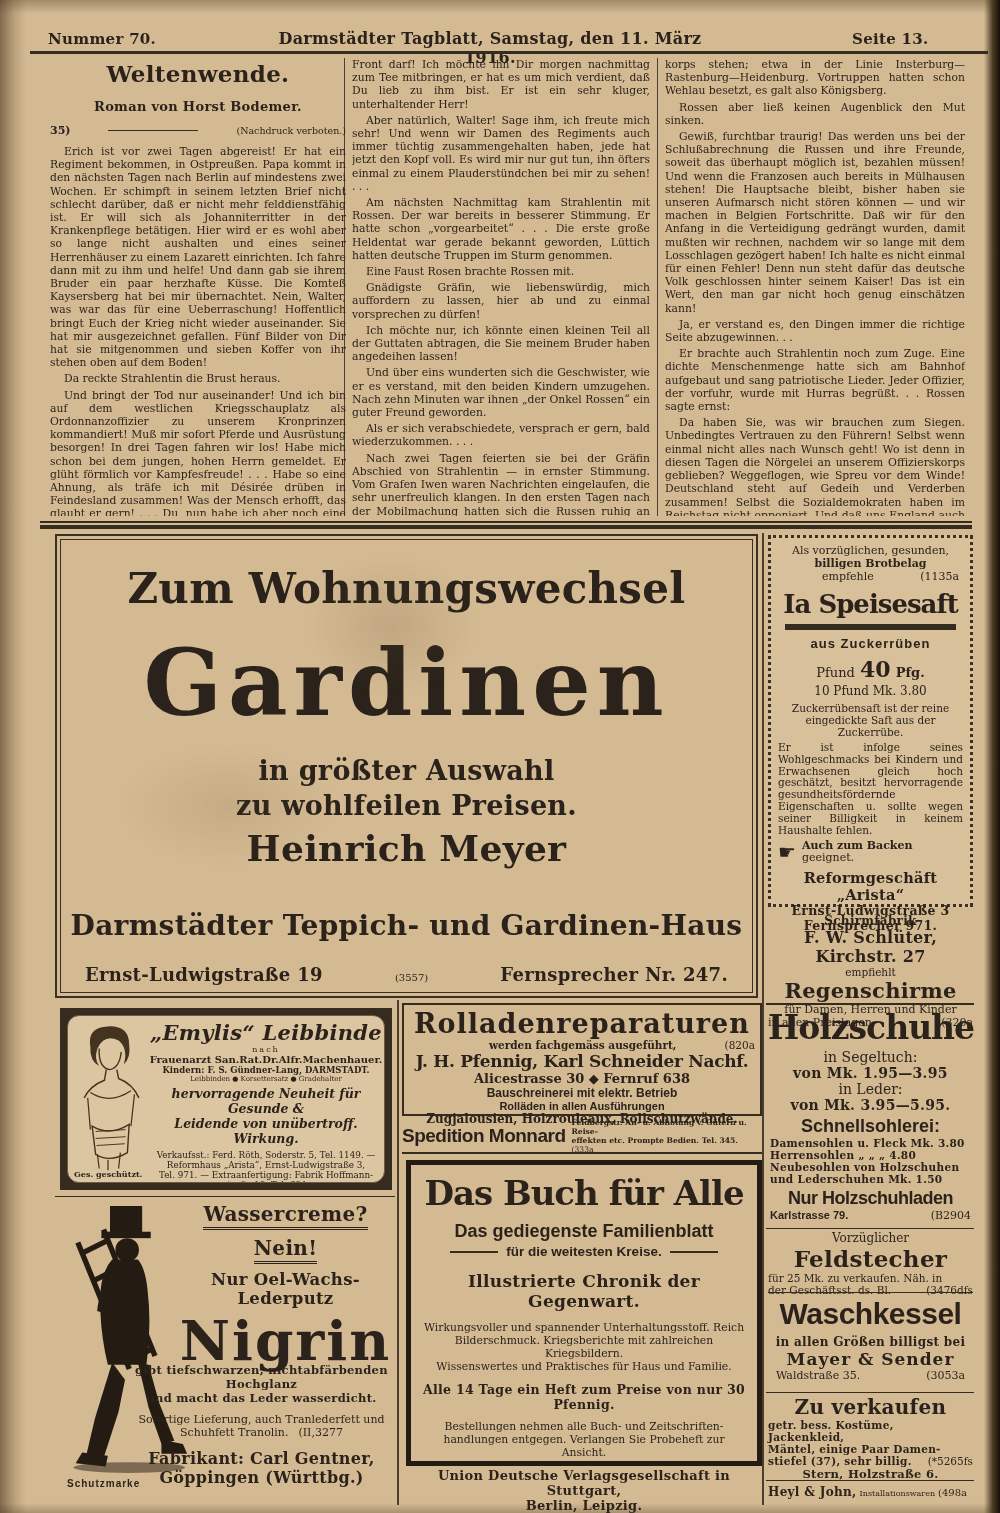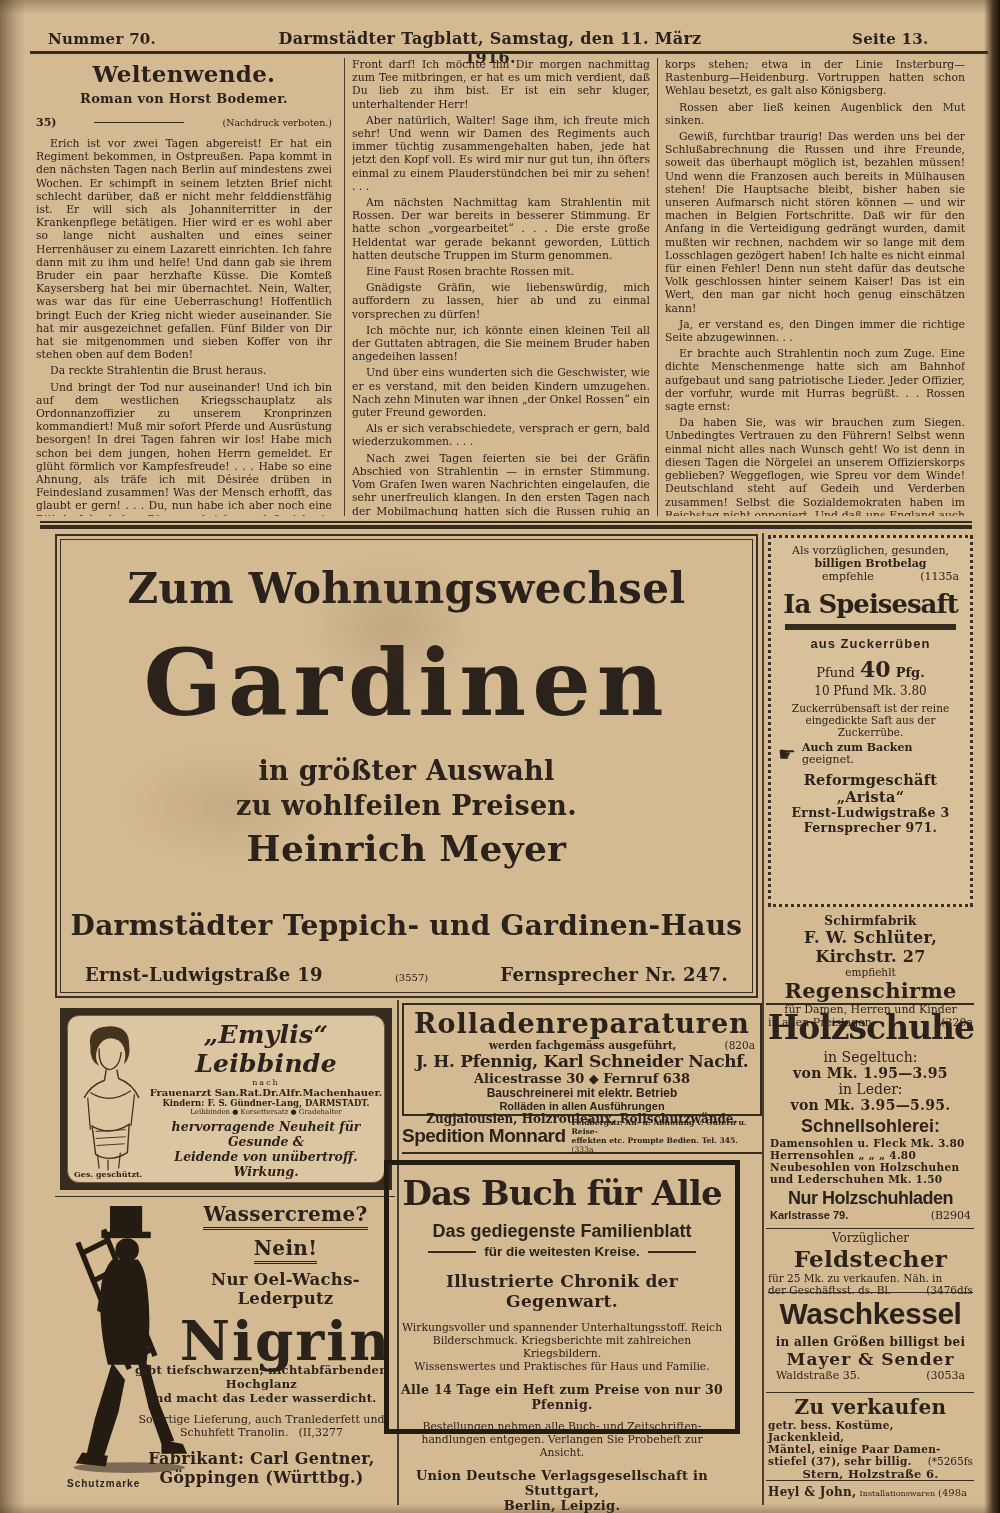--- a/index.html
+++ b/index.html
@@ -44,23 +44,23 @@
   <div class="abs edgeR"></div>
 
   <div class="abs frak" style="left:48px;top:30px;font-size:15px;">Nummer 70.</div>
   <div class="abs frak ctr" style="left:260px;top:29px;width:460px;font-size:16px;">Darmstädter Tagblatt, Samstag, den 11. März 1916.</div>
   <div class="abs frak" style="left:852px;top:30px;font-size:15px;">Seite 13.</div>
   <div class="abs rule" style="left:30px;top:51px;width:958px;height:3px;"></div>
 
   <div class="abs vrule" style="left:344px;top:58px;height:458px;"></div>
   <div class="abs vrule" style="left:657px;top:58px;height:458px;"></div>
 
-  <div class="abs col" style="left:36px;top:60px;width:296px;height:456px;">
+  <div class="abs col" style="left:50px;top:60px;width:296px;height:456px;">
     <div class="frak ctr" style="font-size:23px;">Weltenwende.</div>
-    <div class="frak ctr" style="font-size:13px;margin-top:4px;">Roman von Horst Bodemer.</div>
+    <div class="frak ctr" style="font-size:13px;margin-top:12px;">Roman von Horst Bodemer.</div>
     <div style="display:flex;align-items:center;justify-content:space-between;margin:10px 0 8px 0;">
       <span class="b" style="font-size:11px;">35)</span>
       <span class="rule" style="display:inline-block;width:90px;height:1px;"></span>
       <span style="font-size:9.5px;">(Nachdruck verboten.)</span>
     </div>
     <div class="bodytxt">
       <p>Erich ist vor zwei Tagen abgereist! Er hat ein Regiment bekommen, in Ostpreußen. Papa kommt in den nächsten Tagen nach Berlin auf mindestens zwei Wochen. Er schimpft in seinem letzten Brief nicht schlecht darüber, daß er nicht mehr felddienstfähig ist. Er will sich als Johanniterritter in der Krankenpflege betätigen. Hier wird er es wohl aber so lange nicht aushalten und eines seiner Herrenhäuser zu einem Lazarett einrichten. Ich fahre dann mit zu ihm und helfe! Und dann gab sie ihrem Bruder ein paar herzhafte Küsse. Die Komteß Kaysersberg hat bei mir übernachtet. Nein, Walter, was war das für eine Ueberraschung! Hoffentlich bringt Euch der Krieg nicht wieder auseinander. Sie hat mir ausgezeichnet gefallen. Fünf Bilder von Dir hat sie mitgenommen und sieben Koffer von ihr stehen oben auf dem Boden!</p>
       <p>Da reckte Strahlentin die Brust heraus.</p>
       <p>Und bringt der Tod nur auseinander! Und ich bin auf dem westlichen Kriegsschauplatz als Ordonnanzoffizier zu unserem Kronprinzen kommandiert! Muß mir sofort Pferde und Ausrüstung besorgen! In drei Tagen fahren wir los! Habe mich schon bei dem jungen, hohen Herrn gemeldet. Er glüht förmlich vor Kampfesfreude! . . . Habe so eine Ahnung, als träfe ich mit Désirée drüben in Feindesland zusammen! Was der Mensch erhofft, das glaubt er gern! . . . Du, nun habe ich aber noch eine Bitte! Ich habe Dir geschrieben, daß ich in Petersburg in Herrn von Rossen einen guten Freund gewonnen habe. Er ist in miserabeler Stimmung, weil er hier im Auswärtigen Amt arbeiten muß und nicht in die</p>
     </div>
@@ -120,20 +120,21 @@
     <div class="frak ctr" style="font-size:26px;letter-spacing:-1px;margin-top:6px;">Ia Speisesaft</div>
     <div class="rule" style="width:92%;height:6px;margin:5px auto 6px auto;"></div>
     <div class="ctr b sans" style="font-size:13px;letter-spacing:1px;">aus Zuckerrüben</div>
     <div class="ctr" style="margin-top:5px;">
       <span style="font-size:13px;">Pfund</span>
       <span class="b" style="font-size:22px;">40</span>
       <span class="b" style="font-size:13px;">Pfg.</span>
     </div>
     <div class="ctr" style="font-size:12px;margin-top:2px;">10 Pfund Mk. 3.80</div>
     <div class="ctr" style="font-size:10.5px;line-height:12px;margin-top:4px;">Zuckerrübensaft ist der reine eingedickte Saft aus der Zuckerrübe.</div>
+    <div style="font-size:10.5px;line-height:11.8px;text-align:justify;margin-top:4px;">Er ist infolge seines Wohlgeschmacks bei Kindern und Erwachsenen gleich hoch geschätzt, besitzt hervorragende gesundheitsfördernde Eigenschaften u. sollte wegen seiner Billigkeit in keinem Haushalte fehlen.</div>
     <div style="display:flex;align-items:center;gap:6px;margin-top:4px;">
       <span class="hand">☛</span>
       <span style="font-size:11px;line-height:12px;">
         <span class="b">Auch zum Backen</span>
         <span>geeignet.</span>
       </span>
     </div>
     <div class="frak ctr" style="font-size:14.5px;margin-top:5px;">Reformgeschäft „Arista“</div>
     <div class="frak ctr" style="font-size:12.5px;">Ernst-Ludwigstraße 3</div>
     <div class="frak ctr" style="font-size:12.5px;">Fernsprecher 971.</div>
@@ -214,21 +215,21 @@
       <svg class="abs" style="left:4px;top:6px;" width="72" height="150" viewBox="0 0 80 170">
         <path d="M20,28 Q16,6 40,5 Q64,4 64,26 Q66,40 58,48 Q63,30 52,21 Q36,13 28,30 Q24,42 30,50 Q19,44 20,28 Z" fill="#43331f"></path>
         <path d="M30,30 Q29,52 42,54 Q53,52 55,34" fill="none" stroke="#43331f" stroke-width="1.6"></path>
         <path d="M38,54 L36,66 Q20,72 13,86 M50,54 L52,64 Q68,70 75,86" fill="none" stroke="#43331f" stroke-width="1.6"></path>
         <path d="M20,80 Q42,94 66,78 M17,86 L20,122 M70,82 L66,118" fill="none" stroke="#43331f" stroke-width="1.4"></path>
         <path d="M22,118 Q42,130 64,116 L62,148 Q42,160 26,150 Z" fill="none" stroke="#43331f" stroke-width="1.6"></path>
         <path d="M26,124 L60,122 M26,132 L60,130 M27,140 L59,138" stroke="#43331f" stroke-width="1.1"></path>
         <path d="M28,150 L30,166 M40,156 L40,168 M54,148 L52,166" stroke="#43331f" stroke-width="1.4"></path>
       </svg>
       <div class="abs" style="left:78px;top:4px;width:240px;text-align:center;">
-        <div class="frak" style="font-size:25px;font-style:italic;">„Emylis“ Leibbinde</div>
+        <div class="frak" style="font-size:21px;font-style:italic;">„Emylis“ Leibbinde</div>
         <div style="font-size:8px;letter-spacing:2px;">nach</div>
         <div class="b" style="font-size:10px;">Frauenarzt San.Rat.Dr.Alfr.Machenhauer.</div>
         <div class="b" style="font-size:8.5px;">Kindern: F. S. Gündner-Lang, DARMSTADT.</div>
         <div style="font-size:7px;">Leibbinden ● Korsettersatz ● Gradehalter</div>
         <div class="b" style="font-size:12.5px;font-style:italic;margin-top:3px;">hervorragende Neuheit für Gesunde &amp;</div>
         <div class="b" style="font-size:12.5px;font-style:italic;">Leidende von unübertroff. Wirkung.</div>
         <div style="font-size:8.8px;margin-top:4px;">Verkaufsst.: Ferd. Röth, Soderstr. 5, Tel. 1149. —</div>
         <div style="font-size:8.8px;">Reformhaus „Arista“, Ernst-Ludwigstraße 3,</div>
         <div style="font-size:8.8px;">Tel. 971.  —  Extraanfertigung: Fabrik Hoffmann-</div>
         <div style="font-size:8.8px;">straße 19, Tel. 694.</div>
@@ -297,21 +298,21 @@
 
   <div class="abs" style="left:402px;top:1120px;width:360px;height:34px;border-bottom:2px solid #352c20;display:flex;align-items:center;gap:6px;">
     <span class="b sans" style="font-size:19px;letter-spacing:-.5px;white-space:nowrap;">Spedition Monnard</span>
     <span style="font-size:7.6px;line-height:9px;">
       <span class="b">Feldbergstr. An- u. Abholung v. Gütern u. Reise-</span><br>
       <span class="b">effekten etc. Prompte Bedien. Tel. 345.</span>
       <span>(333a</span>
     </span>
   </div>
 
-  <div class="abs ctr" style="left:384px;top:1160px;width:356px;height:274px;border:5px solid #241c12;padding:8px 10px;">
+  <div class="abs ctr" style="left:406px;top:1160px;width:356px;height:306px;border:5px solid #241c12;padding:8px 10px;">
     <div class="frak" style="font-size:34px;letter-spacing:-1px;">Das Buch für Alle</div>
     <div class="b sans" style="font-size:18px;margin-top:8px;">Das gediegenste Familienblatt</div>
     <div style="display:flex;align-items:center;gap:8px;justify-content:center;margin-top:2px;">
       <span class="rule" style="display:inline-block;width:48px;height:3px;border-top:1px solid var(--paper2);"></span>
       <span class="b sans" style="font-size:13.5px;">für die weitesten Kreise.</span>
       <span class="rule" style="display:inline-block;width:48px;height:3px;border-top:1px solid var(--paper2);"></span>
     </div>
     <div class="frak" style="font-size:17px;margin-top:12px;">Illustrierte Chronik der Gegenwart.</div>
     <div style="font-size:10.8px;line-height:13px;margin-top:10px;">
       <div>Wirkungsvoller und spannender Unterhaltungsstoff.  Reich</div>

